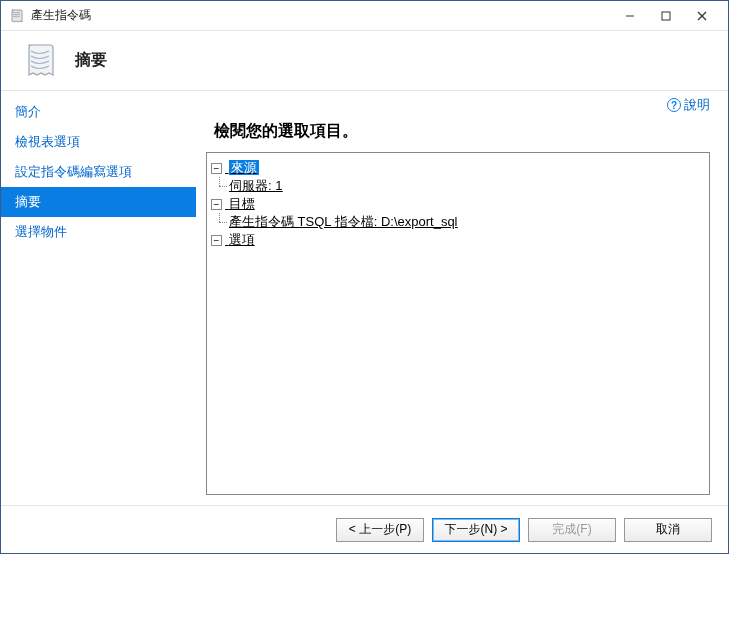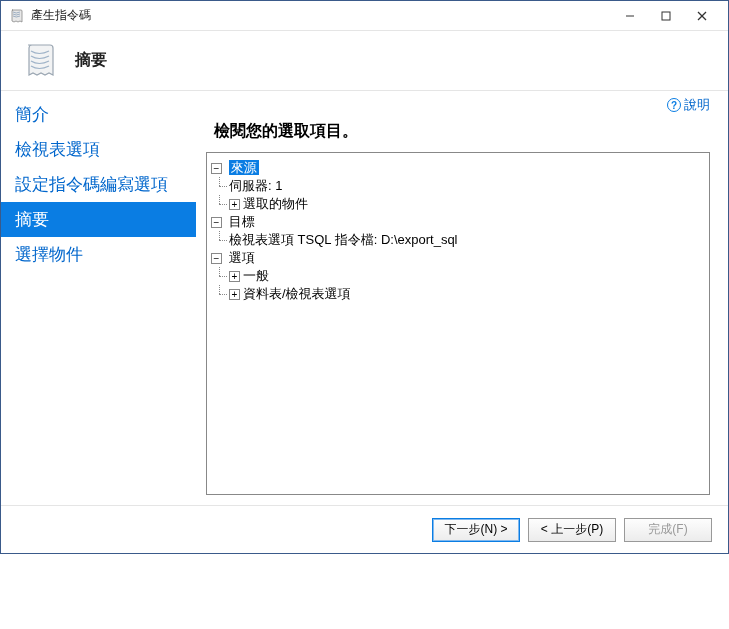--- a/index.html
+++ b/index.html
@@ -9,30 +9,30 @@
 .titlebar .icon-slot { width: 16px; height: 16px; margin-right: 6px; display: flex; align-items: center; justify-content: center; }
 .titlebar .title { flex: 1; font-size: 12px; color: #222; }
 .winbtns { display: flex; }
 .winbtn { width: 36px; height: 28px; display: flex; align-items: center; justify-content: center; color: #333; }
 .winbtn svg { width: 10px; height: 10px; }
 .header { height: 60px; display: flex; align-items: center; padding: 0 18px; border-bottom: 1px solid #e5e5e5; }
 .header .wiz-icon { width: 42px; height: 42px; margin-right: 14px; display: flex; align-items: center; justify-content: center; }
 .header h1 { font-size: 16px; font-weight: bold; color: #222; }
 .body { flex: 1; display: flex; min-height: 0; }
 .sidebar { width: 195px; padding: 6px 0; }
-.nav-item { padding: 6px 14px; font-size: 17px; color: #0066cc; cursor: default; }
+.nav-item { padding: 6px 14px; font-size: 13px; color: #0066cc; cursor: default; }
 .nav-item.active { background: #0a7de3; color: #fff; }
 .main { flex: 1; display: flex; flex-direction: column; padding: 4px 18px 10px 10px; min-width: 0; }
 .help-row { display: flex; justify-content: flex-end; align-items: center; height: 20px; }
 .help-link { color: #0066cc; display: flex; align-items: center; gap: 3px; font-size: 13px; }
 .help-circle { width: 14px; height: 14px; border: 1.5px solid #0a7de3; border-radius: 50%; color: #0a7de3; font-size: 10px; font-weight: bold; display: flex; align-items: center; justify-content: center; }
 .instr { font-size: 16px; font-weight: bold; margin: 6px 0 10px 8px; color: #000; }
 .tree-box { flex: 1; border: 1px solid #888; padding: 6px 4px; overflow: auto; background: #fff; }
 .tree ul { list-style: none; padding-left: 0; }
-.tree li { position: relative; padding-left: 18px; line-height: 18px; font-size: 13px; color: #000; white-space: nowrap; }
+.tree li { position: relative; padding-left: 18px; line-height: 18px; font-size: 13px; color: #000; white-space: nowrap; text-decoration: underline; }
 .tree li::before { content: ""; position: absolute; left: 8px; top: 0; bottom: 50%; border-left: 1px dotted #888; }
 .tree li::after { content: ""; position: absolute; left: 8px; top: 9px; width: 8px; border-top: 1px dotted #888; }
 .tree > ul > li::before, .tree > ul > li::after { display: none; }
 .tree > ul > li { padding-left: 0; }
 .toggle { display: inline-block; width: 11px; height: 11px; border: 1px solid #888; line-height: 9px; text-align: center; font-size: 10px; margin-right: 3px; background: #fff; vertical-align: middle; cursor: default; }
 .label-sel { background: #0a7de3; color: #fff; padding: 0 2px; }
 .footer { height: 48px; display: flex; align-items: center; justify-content: flex-end; gap: 8px; padding: 0 16px; border-top: 1px solid #e5e5e5; }
 .btn { min-width: 88px; height: 24px; border: 1px solid #999; background: linear-gradient(#fdfdfd,#ececec); font-size: 12px; display: flex; align-items: center; justify-content: center; padding: 0 10px; cursor: default; }
 .btn.primary { border: 1px solid #0a7de3; box-shadow: 0 0 0 1px #7fb8ef inset; }
 .btn.disabled { color: #9a9a9a; }
@@ -101,43 +101,39 @@
       <div class="instr">檢閱您的選取項目。</div>
 
       <div class="tree-box">
         <div class="tree">
           <ul>
             <li>
               <span class="toggle">−</span>
               <span class="label-sel">來源</span>
               <ul>
                 <li><span>伺服器: </span><span>1</span></li>
-                <li><span class="toggle">+</span><span>選取的物件</span></li>
               </ul>
             </li>
             <li>
               <span class="toggle">−</span>
               <span>目標</span>
               <ul>
-                <li><span>檢視表選項 TSQL 指令檔: </span><span>D:\export_sql</span></li>
+                <li><span>產生指令碼 TSQL 指令檔: </span><span>D:\export_sql</span></li>
               </ul>
             </li>
             <li>
               <span class="toggle">−</span>
               <span>選項</span>
-              <ul>
-                <li><span class="toggle">+</span><span>一般</span></li>
-                <li><span class="toggle">+</span><span>資料表/檢視表選項</span></li>
-              </ul>
             </li>
           </ul>
         </div>
       </div>
     </div>
   </div>
 
   <div class="footer">
+    <div class="btn">&lt; 上一步(P)</div>
     <div class="btn primary">下一步(N) &gt;</div>
-    <div class="btn">&lt; 上一步(P)</div>
     <div class="btn disabled">完成(F)</div>
+    <div class="btn">取消</div>
   </div>
 
 </div>
 
 </body></html>

